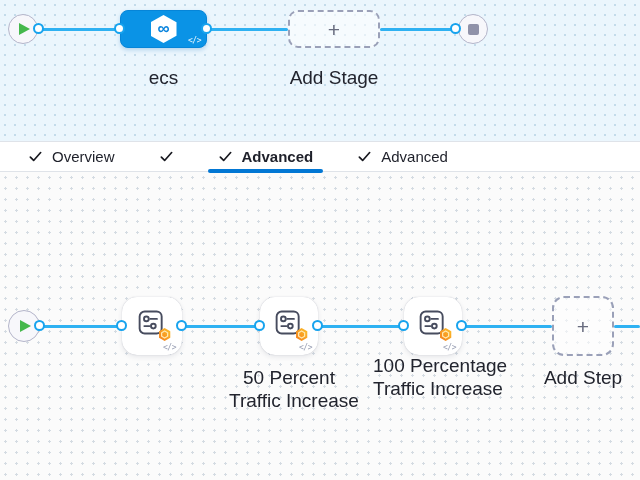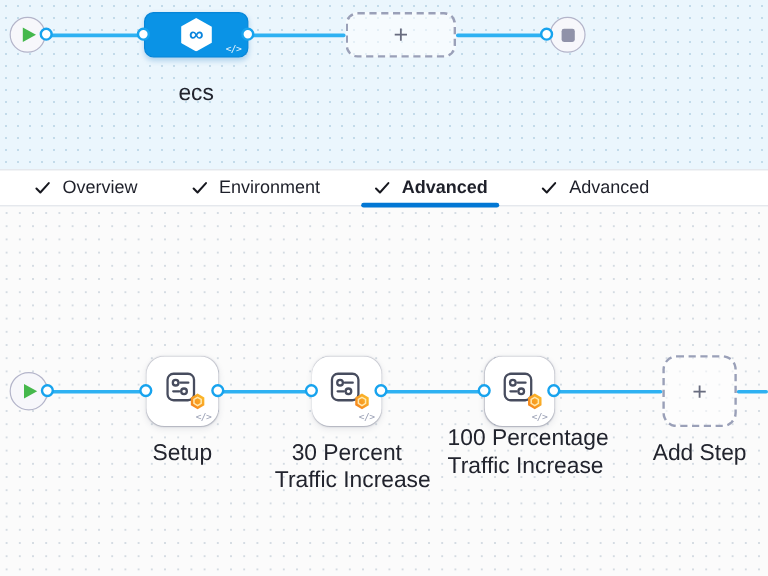--- a/index.html
+++ b/index.html
@@ -137,38 +137,38 @@
       <span class="hexagon">
         <span>∞</span>
       </span>
       <span class="code-glyph">&lt;/&gt;</span>
     </div>
     <div class="node-label" style="left:120px; top:66px; width:87px;">ecs</div>
 
     <div class="dashed-box" style="left:288px; top:10px; width:92px; height:38px;">
       <span class="plus">+</span>
     </div>
+    <div class="node-label" style="left:288px; top:66px; width:92px;">Add Stage</div>
 
     <div class="round-node" style="left:458px; top:14px; width:30px; height:30px;">
       <span class="stop-sq"></span>
     </div>
   </div>
 
   <div class="tabbar">
     <div class="tab">
       <svg class="check-icon" viewBox="0 0 16 16">
         <path d="M2.5 8.7 L6 12.2 L13.5 3.8" fill="none" stroke="#17181f" stroke-width="1.8" stroke-linecap="round" stroke-linejoin="round"></path>
       </svg>
       <span>Overview</span>
     </div>
     <div class="tab">
       <svg class="check-icon" viewBox="0 0 16 16">
         <path d="M2.5 8.7 L6 12.2 L13.5 3.8" fill="none" stroke="#17181f" stroke-width="1.8" stroke-linecap="round" stroke-linejoin="round"></path>
       </svg>
-      <span>Environment</span>
     </div>
     <div class="tab active">
       <svg class="check-icon" viewBox="0 0 16 16">
         <path d="M2.5 8.7 L6 12.2 L13.5 3.8" fill="none" stroke="#17181f" stroke-width="1.8" stroke-linecap="round" stroke-linejoin="round"></path>
       </svg>
       <span>Advanced</span>
       <span class="underline"></span>
     </div>
     <div class="tab">
       <svg class="check-icon" viewBox="0 0 16 16">
@@ -208,41 +208,40 @@
           <circle cx="14.4" cy="15.2" r="2.1" fill="none" stroke="#474c5e" stroke-width="1.7"></circle>
         </svg>
         <svg class="step-badge" viewBox="0 0 24 24">
           <polygon points="12,1.5 21,6.8 21,17.2 12,22.5 3,17.2 3,6.8" fill="url(#hexGrad)"></polygon>
           <polygon points="12,6.5 16.8,9.3 16.8,14.7 12,17.5 7.2,14.7 7.2,9.3" fill="none" stroke="#ffe9b0" stroke-width="2"></polygon>
         </svg>
       </span>
       <span class="step-code">&lt;/&gt;</span>
     </div>
     <div class="node-label" style="left:92px; top:194px; width:120px;">
-      <div>Setup</div>
     </div>
 
     <div class="step-node" style="left:260px; width:58px;">
       <span class="step-icon-wrap">
         <svg viewBox="0 0 24 24" width="27" height="27">
           <rect x="2.2" y="2.2" width="19.6" height="19.6" rx="4.5" fill="#fff" stroke="#474c5e" stroke-width="1.7"></rect>
           <circle cx="8.2" cy="8.8" r="2.1" fill="none" stroke="#474c5e" stroke-width="1.7"></circle>
           <line x1="11.7" y1="8.8" x2="17.6" y2="8.8" stroke="#474c5e" stroke-width="1.7" stroke-linecap="round"></line>
           <line x1="6.4" y1="15.2" x2="11" y2="15.2" stroke="#474c5e" stroke-width="1.7" stroke-linecap="round"></line>
           <circle cx="14.4" cy="15.2" r="2.1" fill="none" stroke="#474c5e" stroke-width="1.7"></circle>
         </svg>
         <svg class="step-badge" viewBox="0 0 24 24">
           <polygon points="12,1.5 21,6.8 21,17.2 12,22.5 3,17.2 3,6.8" fill="url(#hexGrad)"></polygon>
           <polygon points="12,6.5 16.8,9.3 16.8,14.7 12,17.5 7.2,14.7 7.2,9.3" fill="none" stroke="#ffe9b0" stroke-width="2"></polygon>
         </svg>
       </span>
       <span class="step-code">&lt;/&gt;</span>
     </div>
     <div class="node-label" style="left:229px; top:194px; width:120px;">
-      <div>30 Percent</div>
+      <div>50 Percent</div>
       <div>Traffic Increase</div>
     </div>
 
     <div class="step-node" style="left:404px; width:58px;">
       <span class="step-icon-wrap">
         <svg viewBox="0 0 24 24" width="27" height="27">
           <rect x="2.2" y="2.2" width="19.6" height="19.6" rx="4.5" fill="#fff" stroke="#474c5e" stroke-width="1.7"></rect>
           <circle cx="8.2" cy="8.8" r="2.1" fill="none" stroke="#474c5e" stroke-width="1.7"></circle>
           <line x1="11.7" y1="8.8" x2="17.6" y2="8.8" stroke="#474c5e" stroke-width="1.7" stroke-linecap="round"></line>
           <line x1="6.4" y1="15.2" x2="11" y2="15.2" stroke="#474c5e" stroke-width="1.7" stroke-linecap="round"></line>

